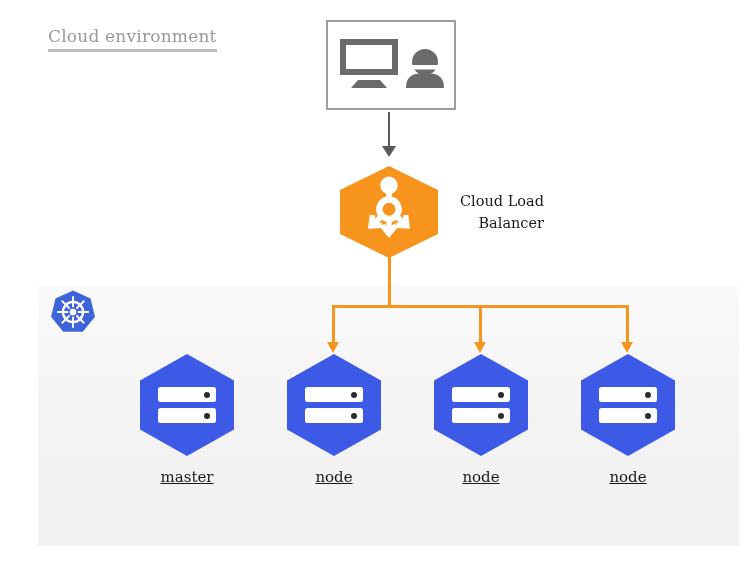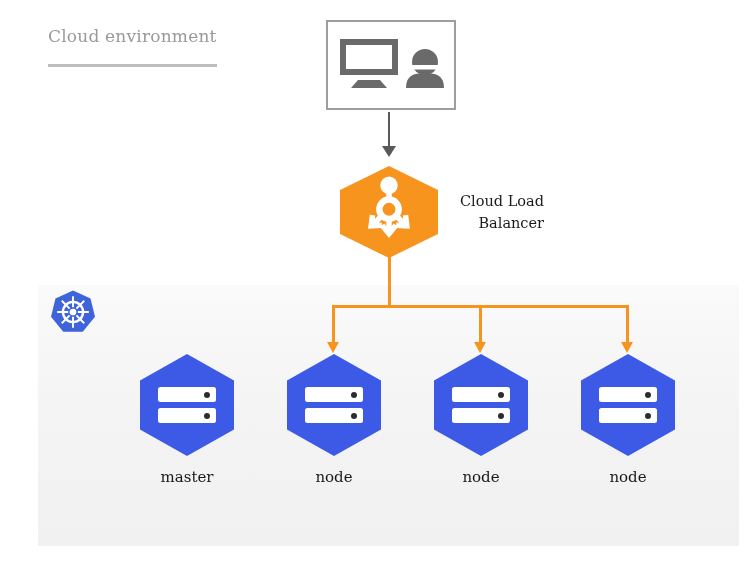--- a/index.html
+++ b/index.html
@@ -3,21 +3,21 @@
 <meta charset="utf-8">
 <style>
   html,body{margin:0;padding:0;background:#fff;}
   .canvas{
     position:relative;width:756px;height:567px;background:#ffffff;overflow:hidden;
     font-family:"DejaVu Serif","Liberation Serif",serif;
   }
   
   .title{
     position:absolute;left:48px;top:26px;font-size:17px;color:#9a9a9a;
-    border-bottom:3px solid #bdbdbd;padding-bottom:18px;letter-spacing:.2px;
+    border-bottom:3px solid #bdbdbd;padding-bottom:3px;letter-spacing:.2px;
   }
   
   .panel{
     position:absolute;left:38px;top:285px;width:701px;height:261px;
     background:linear-gradient(180deg,#fafafa 0%,#f3f3f3 55%,#f1f1f1 100%);
   }
   .k8s-logo{
     position:absolute;left:48px;top:288px;width:50px;height:48px;background:#3e63da;
     clip-path:polygon(50% 5%,85% 22%,94% 60%,69.5% 91%,30.5% 91%,6% 60%,15% 22%);
   }
@@ -53,21 +53,21 @@
   .d2{left:626px;} .h2{left:621px;}
   
   .node{position:absolute;top:354px;width:94px;}
   .hex{
     position:relative;width:94px;height:102px;background:#3d5ae7;
     clip-path:polygon(50% 0%,100% 26%,100% 74%,50% 100%,0% 74%,0% 26%);
   }
   .server-icon{position:absolute;left:18px;top:33px;width:58px;}
   .bar{position:relative;width:58px;height:15px;background:#fff;border-radius:2.5px;margin-bottom:6px;}
   .dot{position:absolute;right:6px;top:4.5px;width:6px;height:6px;border-radius:50%;background:#2c2c2c;}
-  .node-label{position:absolute;top:114px;width:94px;text-align:center;font-size:15px;color:#191919;}
+  .node-label{position:absolute;top:114px;width:94px;text-align:center;font-size:15px;color:#191919;text-decoration:underline;}
   .n0{left:140px;} .n1{left:287px;} .n2{left:434px;} .n3{left:581px;}
 </style>
 </head>
 <body>
 
 <div class="canvas">
 
   <div class="title">Cloud environment</div>
 
   <div class="user-box">

